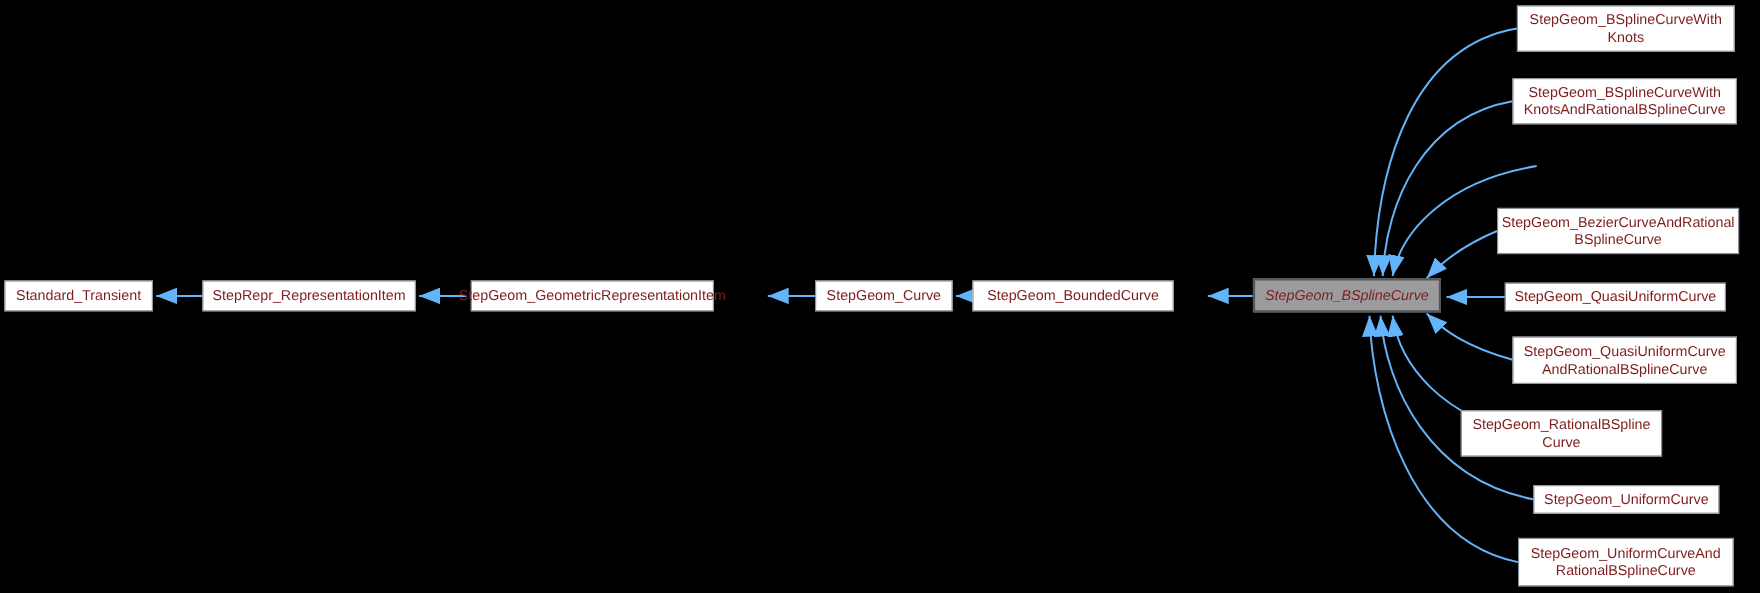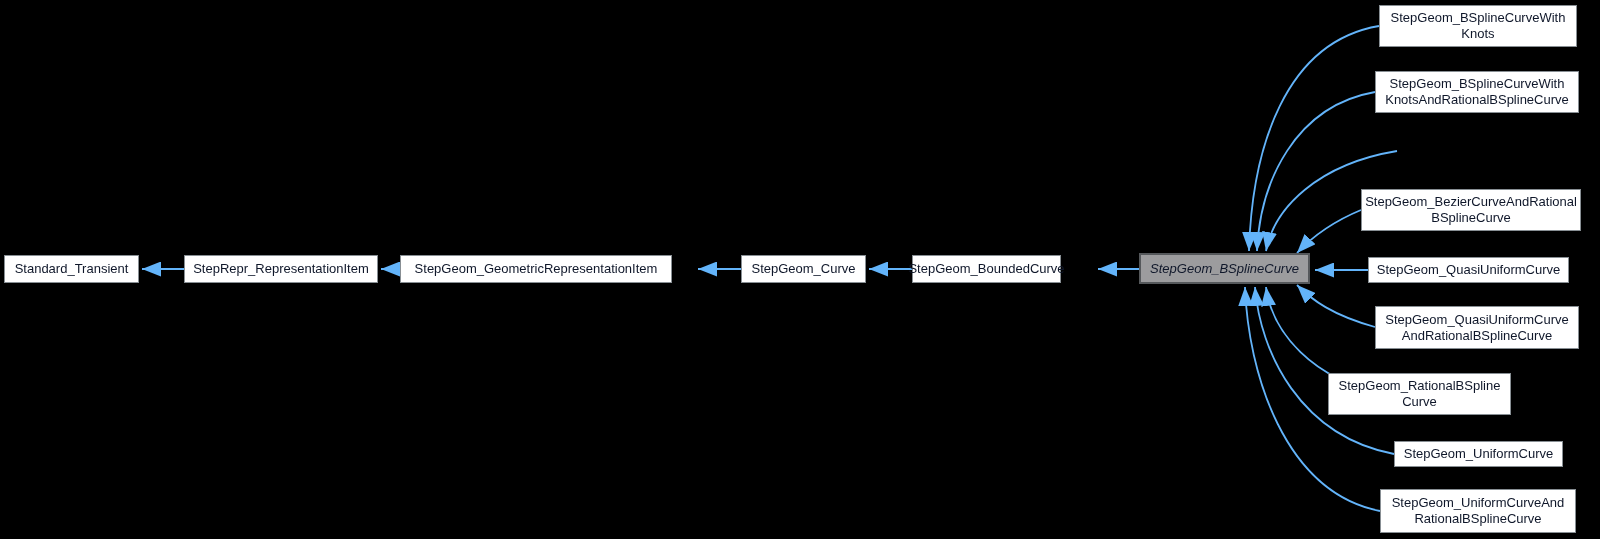--- a/index.html
+++ b/index.html
@@ -9,21 +9,21 @@
     background:#000;
     font-family:"Liberation Sans","DejaVu Sans",sans-serif;
     overflow:hidden;
   }
   .edges{position:absolute;left:0;top:0;width:1600px;height:539px;}
   .node{
     position:absolute;
     box-sizing:border-box;
     background:#ffffff;
     border:1.5px solid #888f94;
-    color:#0f172a;
+    color:#7f1d1d;
     font-size:13px;
     line-height:16px;
     display:flex;
     align-items:center;
     justify-content:center;
     text-align:center;
     white-space:pre-line;
     cursor:pointer;
   }
   .node.focus{
@@ -64,27 +64,27 @@
       <path d="M1380,511 C1284,492 1248,372 1245,287" marker-end="url(#arrow)"></path>
     </g>
   </svg>
 
   <div class="node" style="left:184px;top:255px;width:194px;height:28px">
     <span>StepRepr_RepresentationItem</span>
   </div>
   <div class="node" style="left:4px;top:255px;width:135px;height:28px">
     <span>Standard_Transient</span>
   </div>
-  <div class="node" style="left:400px;top:255px;width:272px;height:28px">
+  <div class="node" style="left:428px;top:255px;width:221px;height:28px">
     <span>StepGeom_GeometricRepresentationItem</span>
   </div>
   <div class="node" style="left:741px;top:255px;width:125px;height:28px">
     <span>StepGeom_Curve</span>
   </div>
-  <div class="node" style="left:912px;top:255px;width:149px;height:28px">
+  <div class="node" style="left:884px;top:255px;width:183px;height:28px">
     <span>StepGeom_BoundedCurve</span>
   </div>
 
   <div class="node focus" style="left:1139px;top:253px;width:171px;height:31px">
     <span>StepGeom_BSplineCurve</span>
   </div>
 
   <div class="node" style="left:1379px;top:5px;width:198px;height:42px">
     <span>StepGeom_BSplineCurveWith
 Knots</span>

